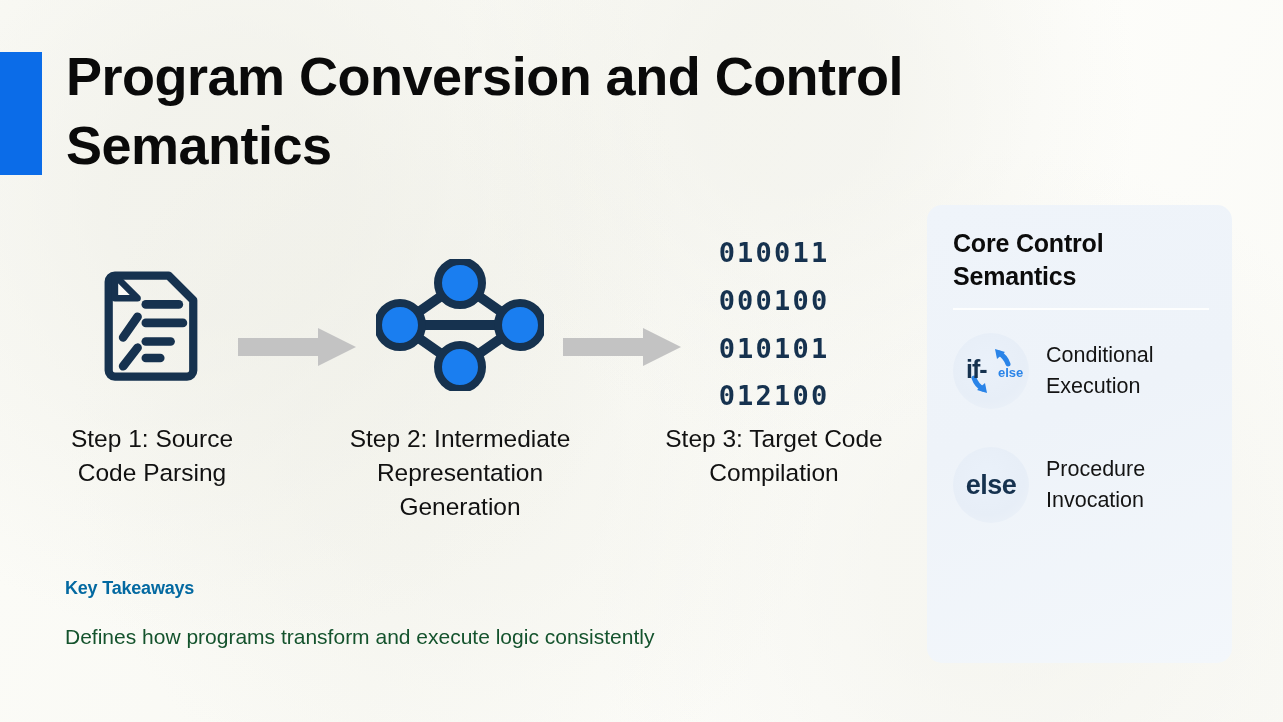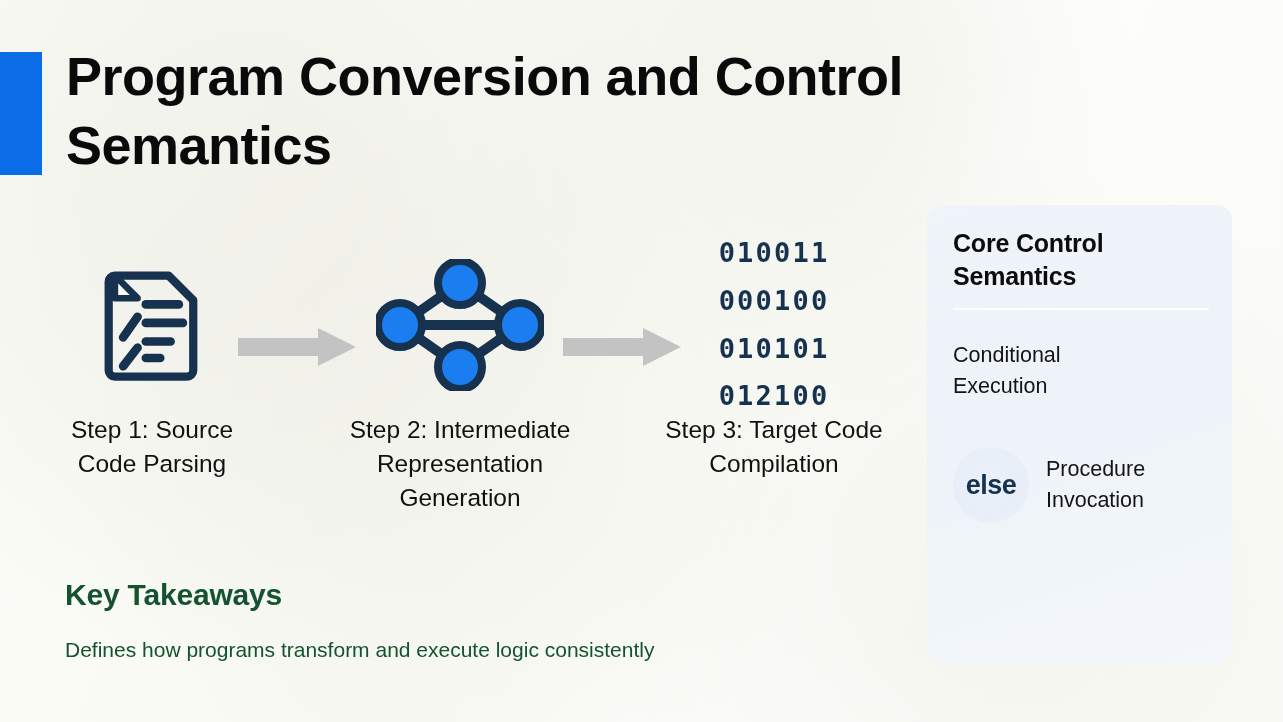--- a/index.html
+++ b/index.html
@@ -47,21 +47,21 @@
 
   .flow-step { position: absolute; text-align: center; }
   .step-icon-wrap {
     height: 150px;
     display: flex; align-items: center; justify-content: center;
   }
   .step-label {
     font-size: 24.5px;
     color: #111111;
     line-height: 1.38;
-    margin-top: 13px;
+    margin-top: 22px;
   }
 
   .step1 { left: 32px;  top: 0; width: 240px; }
   .step2 { left: 340px; top: 0; width: 240px; }
   .step3 { left: 654px; top: 0; width: 240px; }
 
   .arrow {
     position: absolute;
     top: 78px;
     width: 118px; height: 38px;
@@ -78,21 +78,21 @@
     font-size: 27px;
     font-weight: bold;
     letter-spacing: 2.2px;
     color: #16324f;
     line-height: 1.07;
   }
 
   
   .takeaways { position: absolute; left: 65px; top: 578px; width: 760px; }
   .takeaways-title {
-    font-size: 30px; font-weight: bold; color: #14532d;
+    font-size: 18px; font-weight: bold; color: #0369a1;
     letter-spacing: -0.2px;
   }
   .takeaways-body {
     margin-top: 26px;
     font-size: 21px; color: #14532d;
   }
 
   
   .panel {
     position: absolute;
@@ -224,20 +224,30 @@
   <div class="takeaways-body">Defines how programs transform and execute logic consistently</div>
 </div>
 
 <div class="panel">
   <div class="panel-title">Core Control Semantics</div>
   <div class="panel-divider"></div>
 
   <div class="panel-list">
 
     <div class="panel-item">
+      <div class="item-icon">
+        <svg width="76" height="76" viewBox="0 0 76 76" style="position:absolute;left:0;top:0;">
+          <path d="M46 20 a20 20 0 0 1 9 11" stroke="#2a84e8" stroke-width="5" fill="none" stroke-linecap="round"></path>
+          <polygon points="42,16 52,19 44,26" fill="#2a84e8"></polygon>
+          <path d="M30 56 a20 20 0 0 1 -9 -11" stroke="#2a84e8" stroke-width="5" fill="none" stroke-linecap="round"></path>
+          <polygon points="34,60 24,57 32,50" fill="#2a84e8"></polygon>
+        </svg>
+        <span class="if-text">if-</span>
+        <span class="if-sub">else</span>
+      </div>
       <div class="item-label">Conditional<br>Execution</div>
     </div>
 
 
     <div class="panel-item">
       <div class="item-icon">
         <span class="call-text">else</span>
       </div>
       <div class="item-label">Procedure<br>Invocation</div>
     </div>

